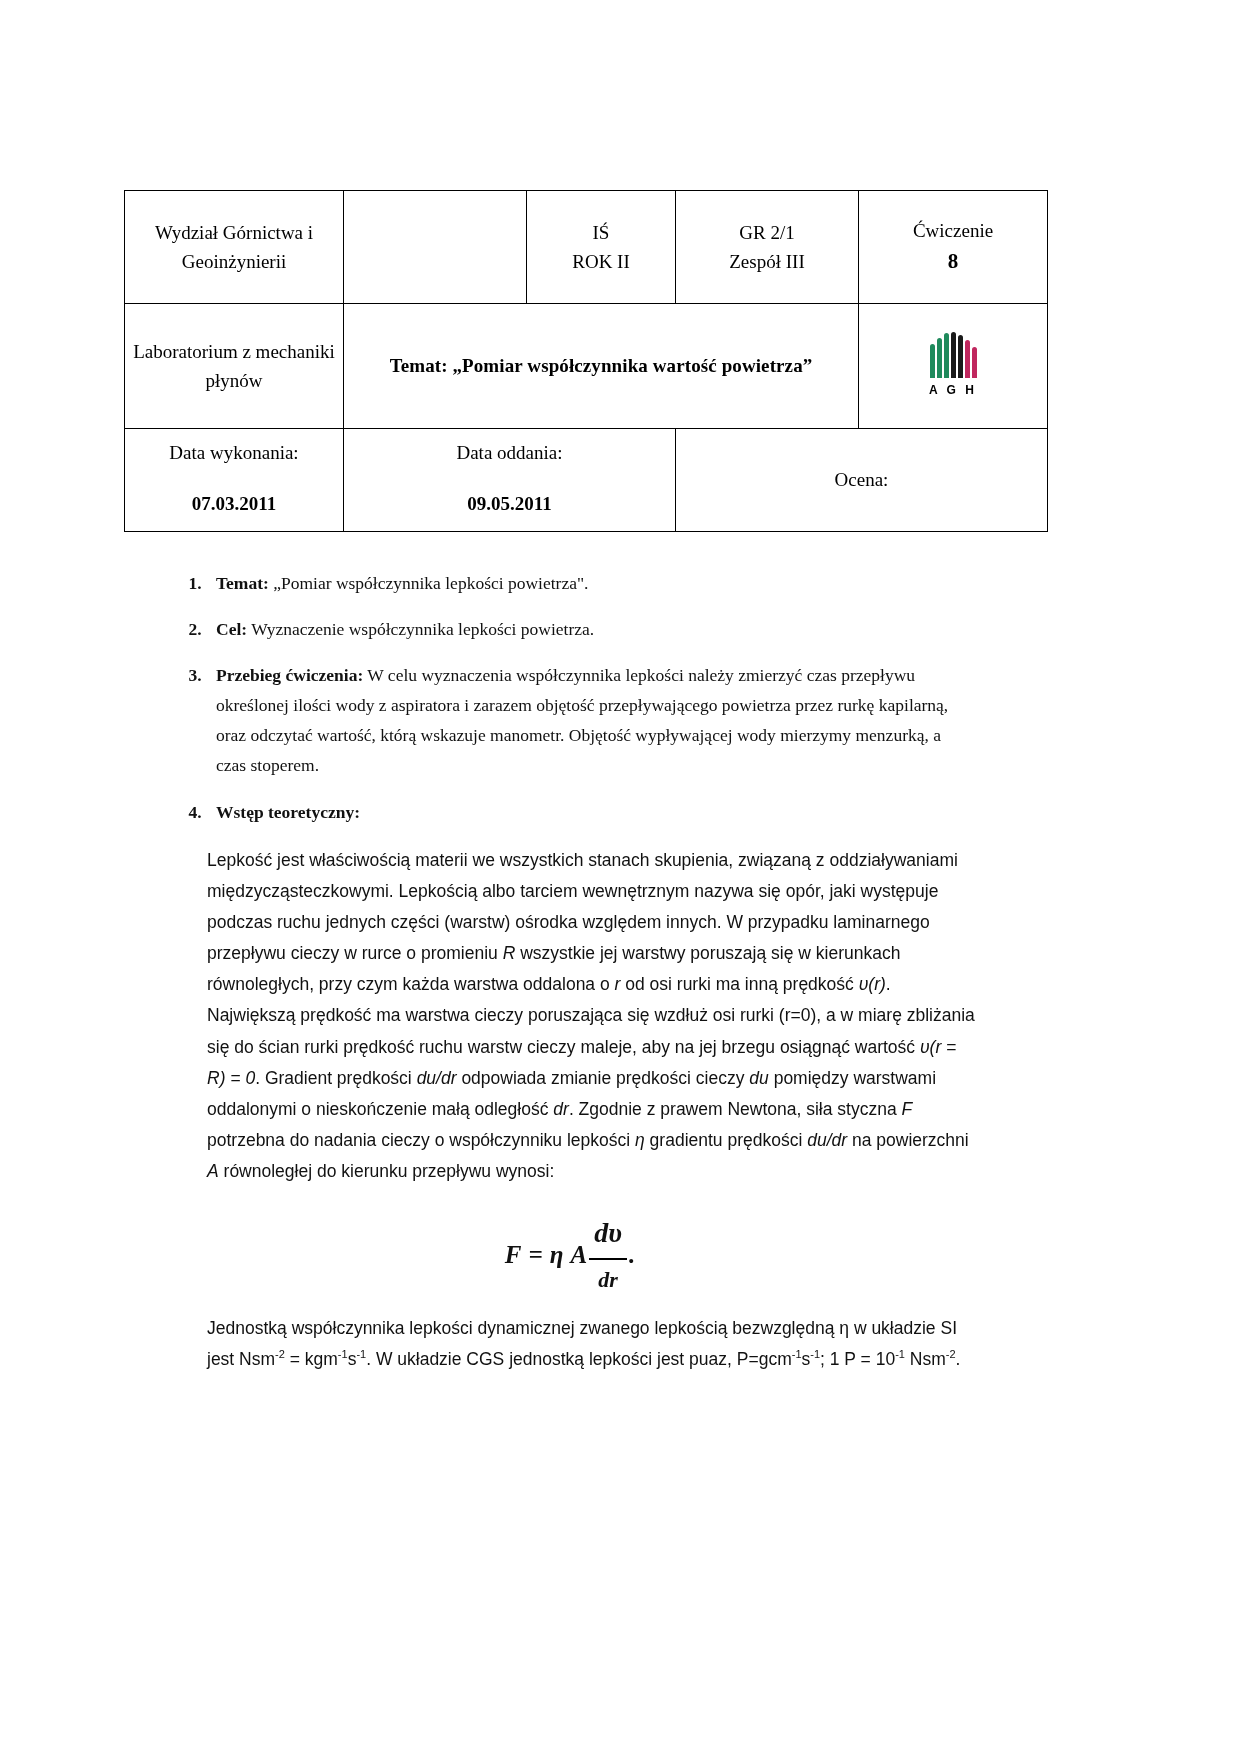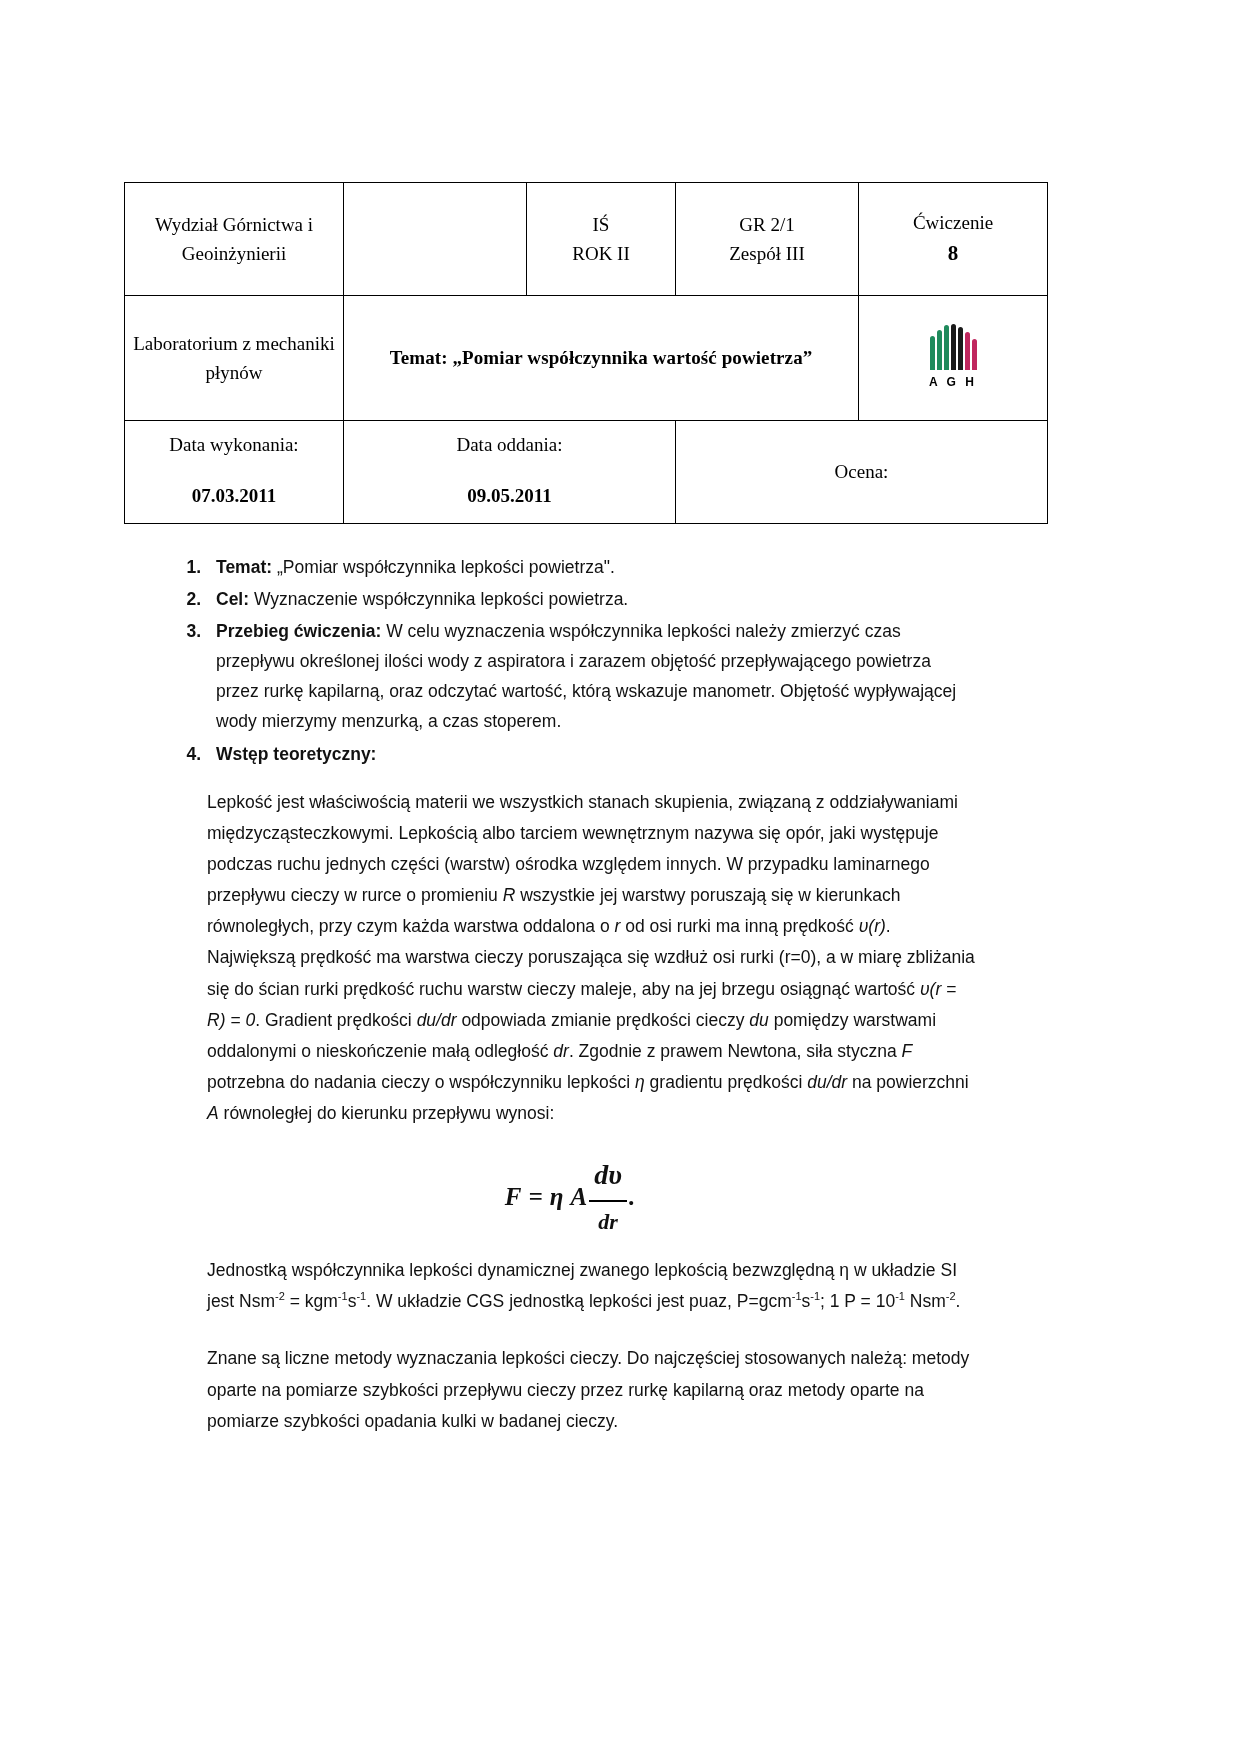--- a/index.html
+++ b/index.html
@@ -16,21 +16,21 @@
     margin: 0 auto;
     overflow: hidden;
     font-family: "Liberation Sans", sans-serif;
     color: #000000;
   }
 
   
   .header-table {
     position: absolute;
     left: 124px;
-    top: 182px;
+    top: 190px;
     width: 858px;
     border-collapse: collapse;
     table-layout: fixed;
   }
   .header-table td {
     border: 1.5px solid #000;
     font-family: "Liberation Serif", serif;
     font-size: 19px;
     text-align: center;
     vertical-align: middle;
@@ -101,22 +101,23 @@
     font-size: 17.5px;
     line-height: 1.72;
     color: #111;
   }
   ol.main-list {
     margin: 0;
     padding-left: 36px;
     list-style: decimal;
   }
   ol.main-list > li {
-    margin: 0 0 2px 0;
+    margin: 16px 0 2px 0;
     padding-left: 10px;
+    font-family: Liberation Serif, serif;
   }
   ol.main-list > li::marker {
     font-weight: bold;
     font-size: 17.5px;
   }
   .lead { font-weight: bold; }
 
   .para {
     margin: 18px 0 0 37px;
     width: 772px;
@@ -248,17 +249,16 @@
           <span class="frac">
             <span class="num">dυ</span>
             <span class="den">dr</span>
           </span>
           <span>.</span>
       </span>
     </div>
 
     <p class="para tight" style="margin-top:6px;"><span>Jednostką współczynnika lepkości dynamicznej zwanego lepkością bezwzględną η w układzie SI jest Nsm</span><sup class="u">-2</sup><span> = kgm</span><sup class="u">-1</sup><span>s</span><sup class="u">-1</sup><span>. W układzie CGS jednostką lepkości jest puaz, P=gcm</span><sup class="u">-1</sup><span>s</span><sup class="u">-1</sup><span>; 1 P = 10</span><sup class="u">-1</sup><span> Nsm</span><sup class="u">-2</sup><span>.</span></p>
 
-    <p class="para" style="margin-top:26px;">Znane są liczne metody wyznaczania lepkości cieczy. Do najczęściej stosowanych należą: metody oparte na pomiarze szybkości przepływu cieczy przez rurkę kapilarną oraz metody oparte na pomiarze szybkości opadania kulki w badanej cieczy.</p>
 
   </div>
 
 </div>
 
 </body></html>

